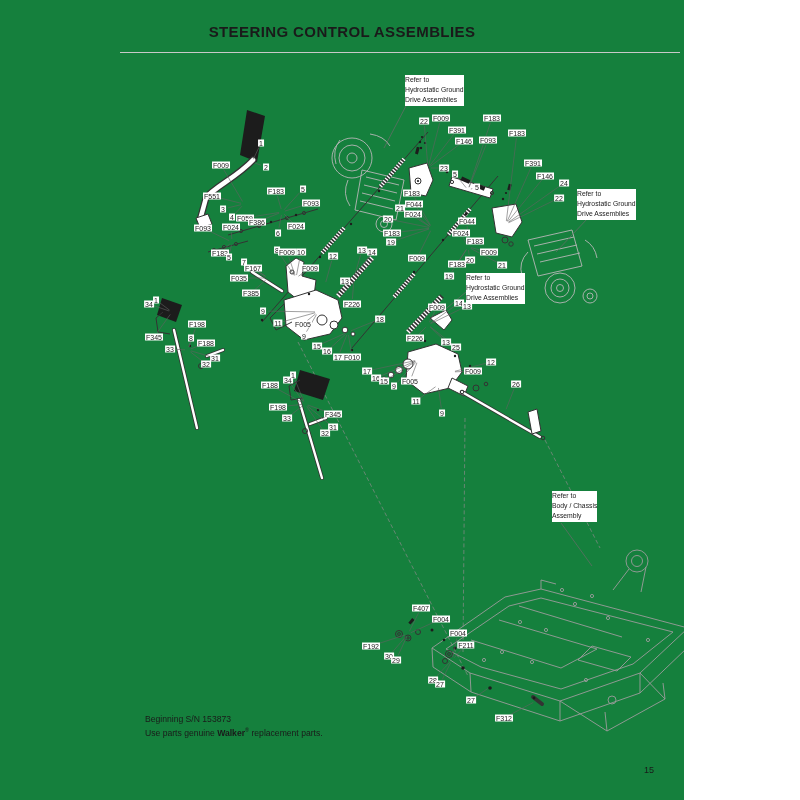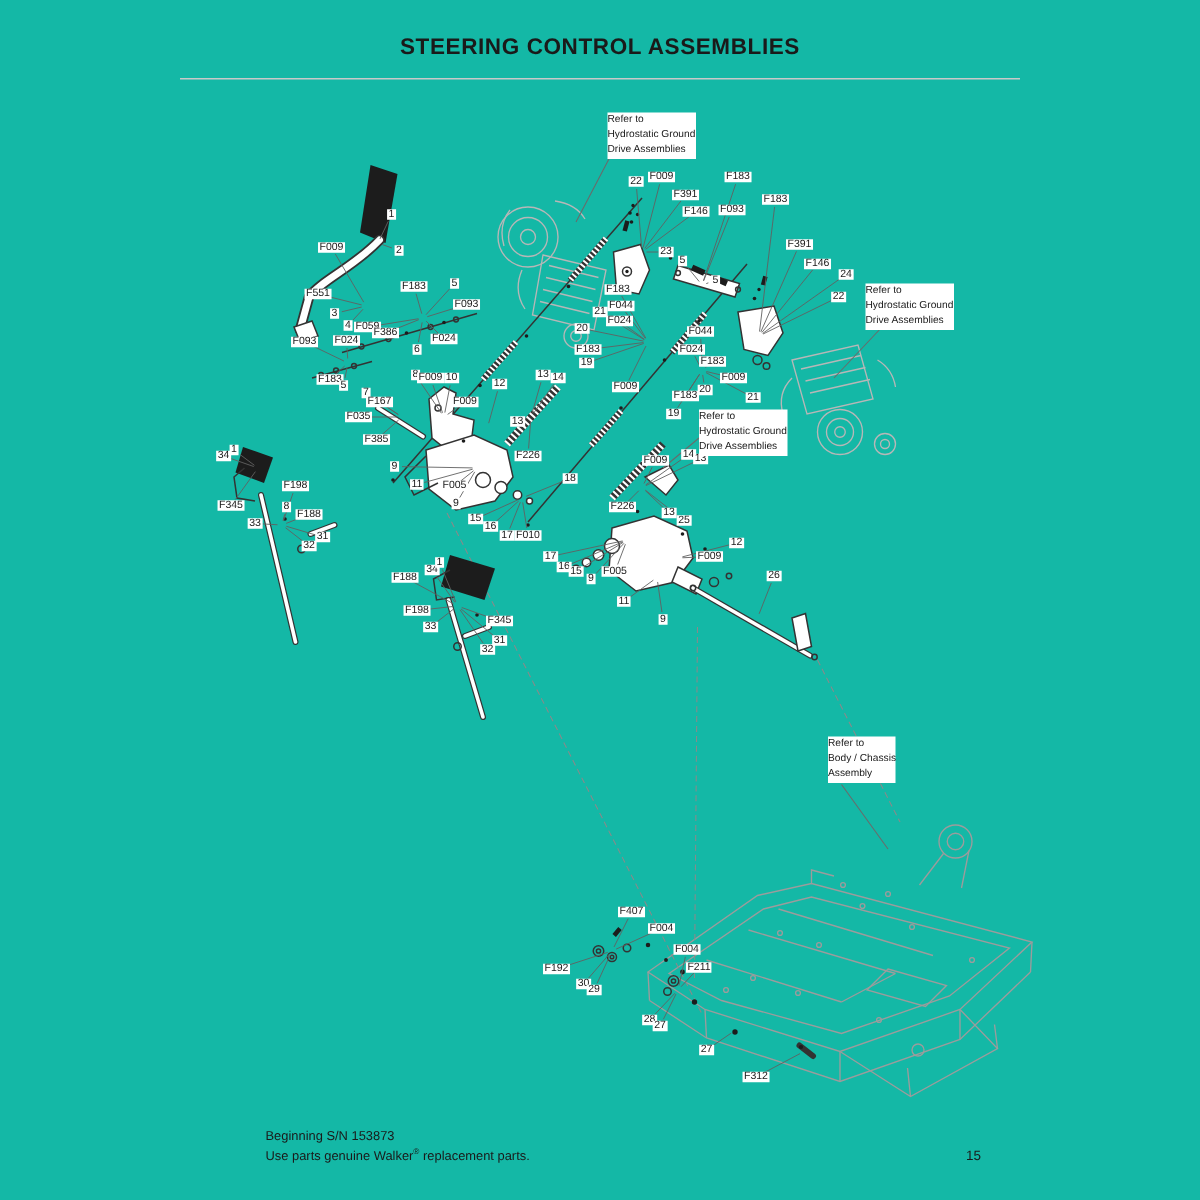--- a/index.html
+++ b/index.html
@@ -1,27 +1,27 @@
 <!DOCTYPE html>
 <html><head>
 <meta charset="utf-8">
 <style>
   html,body{margin:0;padding:0;background:#ffffff;}
   body{width:800px;height:800px;font-family:"Liberation Sans",sans-serif;-webkit-font-smoothing:antialiased;}
-  .page{position:relative;width:800px;height:800px;background:#14b8a6;overflow:hidden;}
+  .page{position:relative;width:684px;height:800px;background:#15803d;overflow:hidden;}
   .title{position:absolute;top:23px;left:0;width:100%;text-align:center;
          font-size:15px;font-weight:bold;letter-spacing:.4px;color:#1a1a1a;}
   .title-rule{position:absolute;top:52px;left:120px;width:560px;height:1px;background:#c9c9c9;}
   .art{position:absolute;left:0;top:0;width:800px;height:800px;}
   .label-layer{position:absolute;left:0;top:0;width:800px;height:800px;}
   .part-label{position:absolute;transform:translate(-50%,-50%);font-size:7px;line-height:1;
               color:#1a1a1a;white-space:nowrap;background:#fff;padding:0 1px;}
   .note{position:absolute;font-size:6.8px;line-height:1.5;color:#1a1a1a;white-space:nowrap;background:#fff;}
-  .footer{position:absolute;left:145px;top:751px;font-size:8.6px;line-height:1.5;color:#1a1a1a;margin-left:32px;}
-  .brand{font-weight:normal;}
+  .footer{position:absolute;left:145px;top:713px;font-size:8.6px;line-height:1.5;color:#1a1a1a;}
+  .brand{font-weight:bold;}
   .footer sup{font-size:5.5px;}
   .page-num{position:absolute;left:644px;top:765px;font-size:9px;color:#1a1a1a;}
   
   .leader{stroke:#616161;stroke-width:.6;}
   .note-leader{stroke:#6a6a6a;stroke-width:.7;}
   .ink{stroke:#333;fill:none;stroke-width:1;}
   .inkfill{stroke:#333;fill:#fff;stroke-width:1;}
   .dark{fill:#1c1c1c;stroke:none;}
   .coil{stroke:#333;stroke-width:5;fill:none;}
   .coil-hatch{stroke:#fff;stroke-width:5;fill:none;stroke-dasharray:1.4 1.7;}

